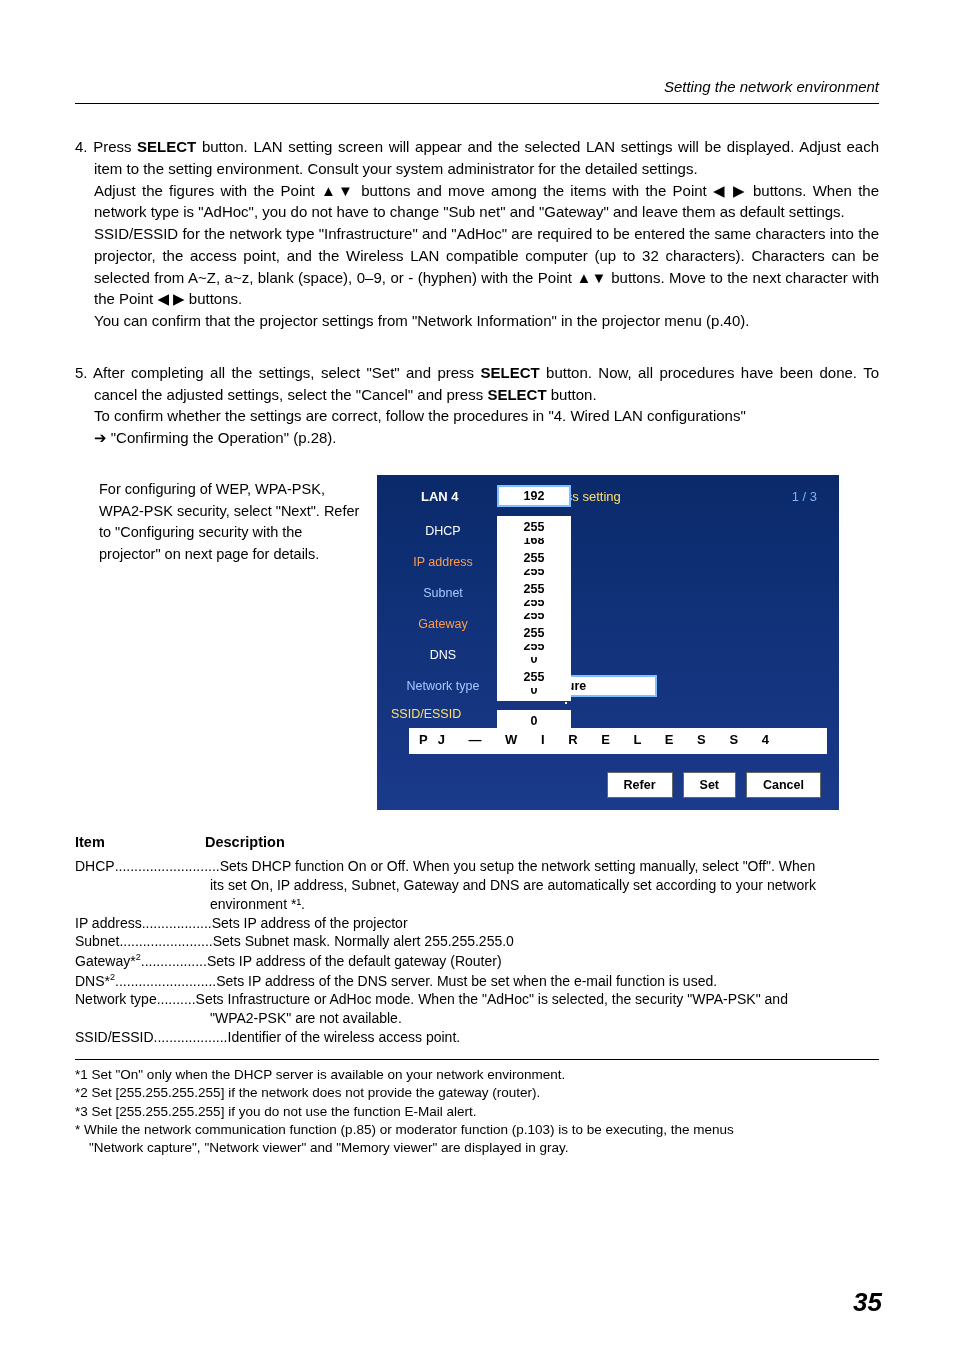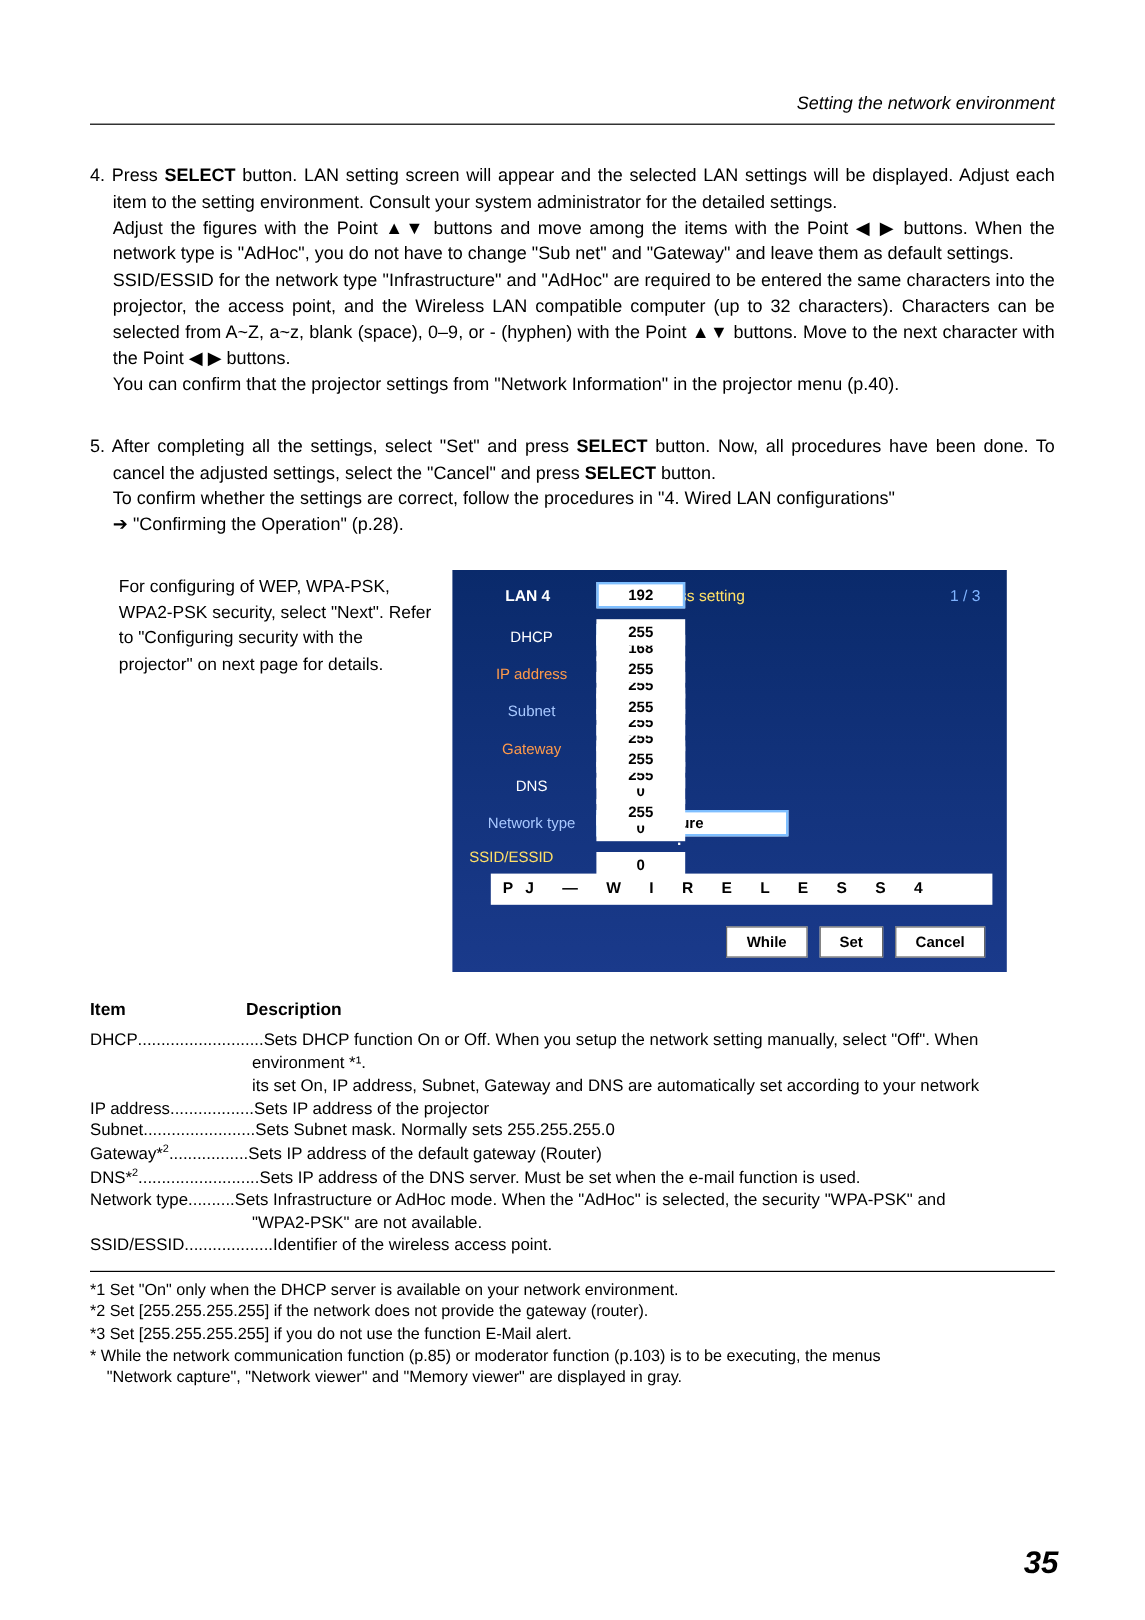--- a/index.html
+++ b/index.html
@@ -226,53 +226,53 @@
       <div class="screen-label">Network type</div>
       <div class="val-box nettype-box">Infrastructure</div>
     </div>
 
     <div class="screen-row" style="height:22px;">
       <div class="screen-label yellow" style="text-align:left;padding-left:2px;">SSID/ESSID</div>
     </div>
     <div class="essid-box">PJ — W I R E L E S S 4</div>
 
     <div class="btn-row">
-      <div class="btn">While</div>
+      <div class="btn">Refer</div>
       <div class="btn">Set</div>
       <div class="btn">Cancel</div>
     </div>
   </div>
 </div>
 
 <div class="table-section">
   <div class="table-header">
     <div class="th-item">Item</div>
     <div class="th-desc">Description</div>
   </div>
   <div id="defs">
       <div class="defrow">
         <span class="name">DHCP</span>
         <span class="dots">...........................</span>
         <span class="desc">Sets DHCP function On or Off. When you setup the network setting manually, select "Off". When</span>
       </div>
       <div class="defrow">
+        <span class="desc desc-cont">its set On, IP address, Subnet, Gateway and DNS are automatically set according to your network</span>
+      </div>
+      <div class="defrow">
         <span class="desc desc-cont">environment *¹.</span>
-      </div>
-      <div class="defrow">
-        <span class="desc desc-cont">its set On, IP address, Subnet, Gateway and DNS are automatically set according to your network</span>
       </div>
       <div class="defrow">
         <span class="name">IP address</span>
         <span class="dots"> ..................</span>
         <span class="desc">Sets IP address of the projector</span>
       </div>
       <div class="defrow">
         <span class="name">Subnet</span>
         <span class="dots">........................</span>
-        <span class="desc">Sets Subnet mask. Normally sets 255.255.255.0</span>
+        <span class="desc">Sets Subnet mask. Normally alert 255.255.255.0</span>
       </div>
       <div class="defrow">
         <span class="name">Gateway*<sup>2</sup></span>
         <span class="dots">.................</span>
         <span class="desc">Sets IP address of the default gateway (Router)</span>
       </div>
       <div class="defrow">
         <span class="name">DNS*<sup>2</sup></span>
         <span class="dots">..........................</span>
         <span class="desc">Sets IP address of the DNS server. Must be set when the e-mail function is used.</span>

